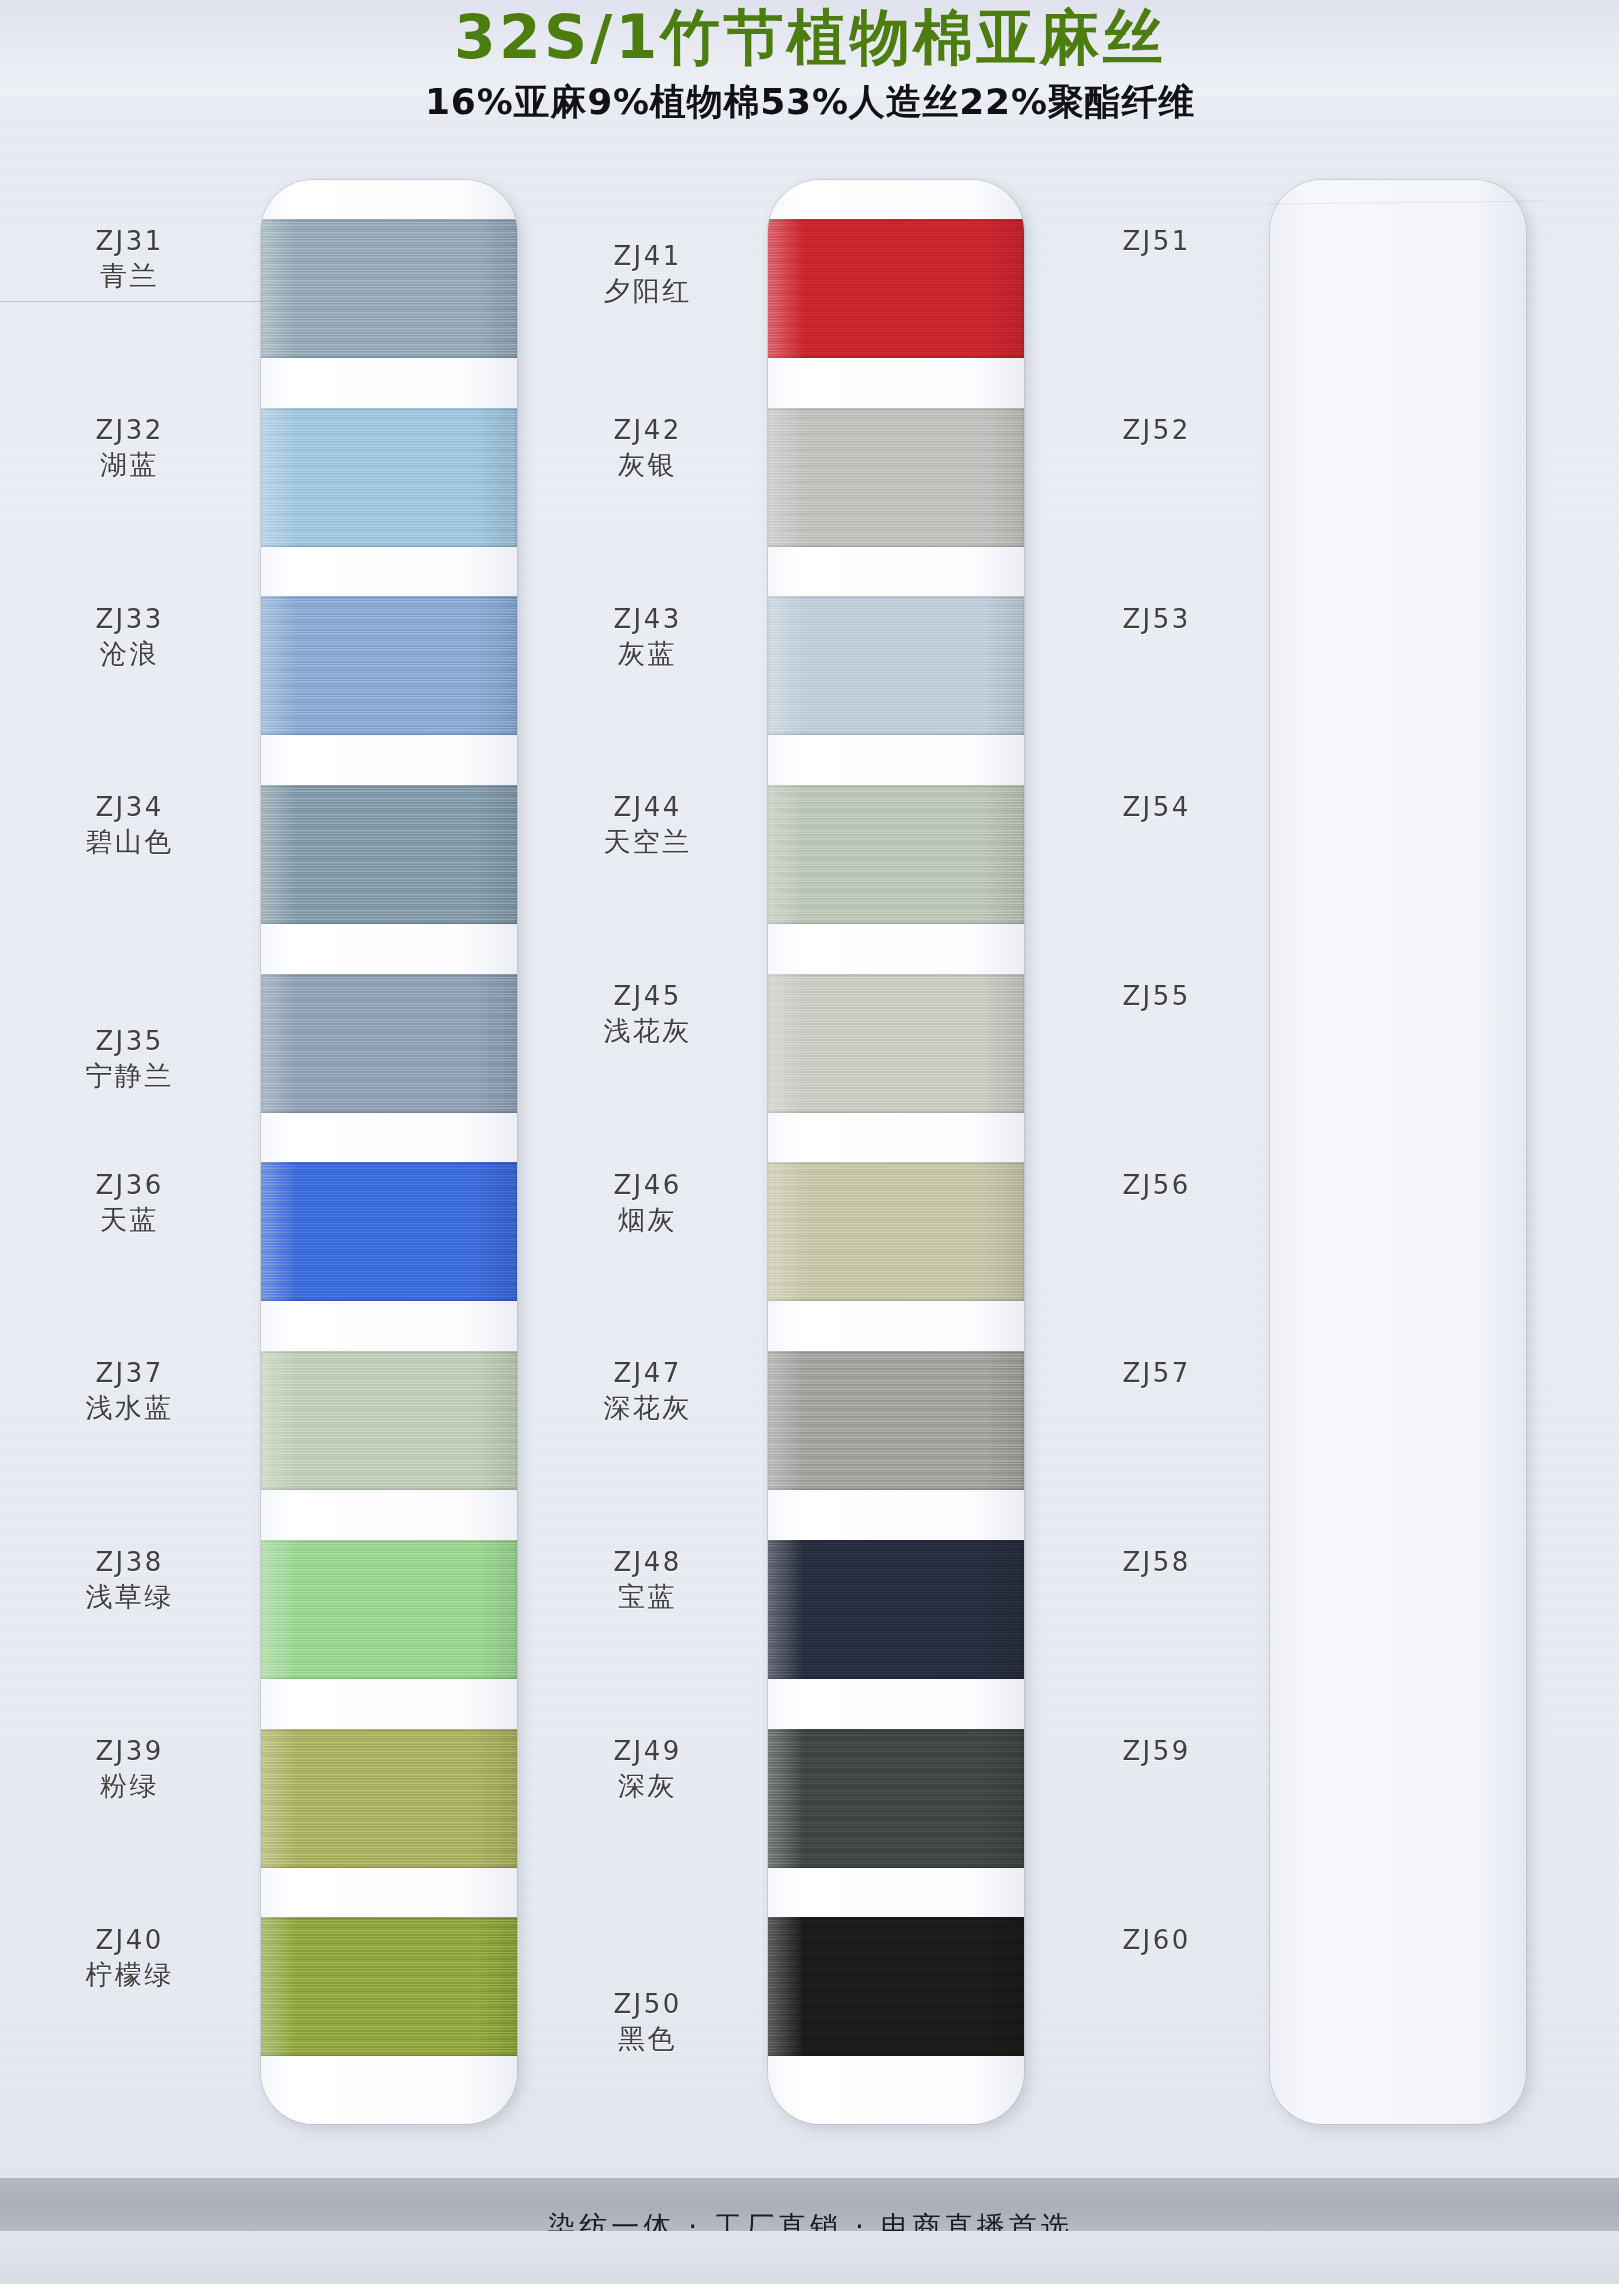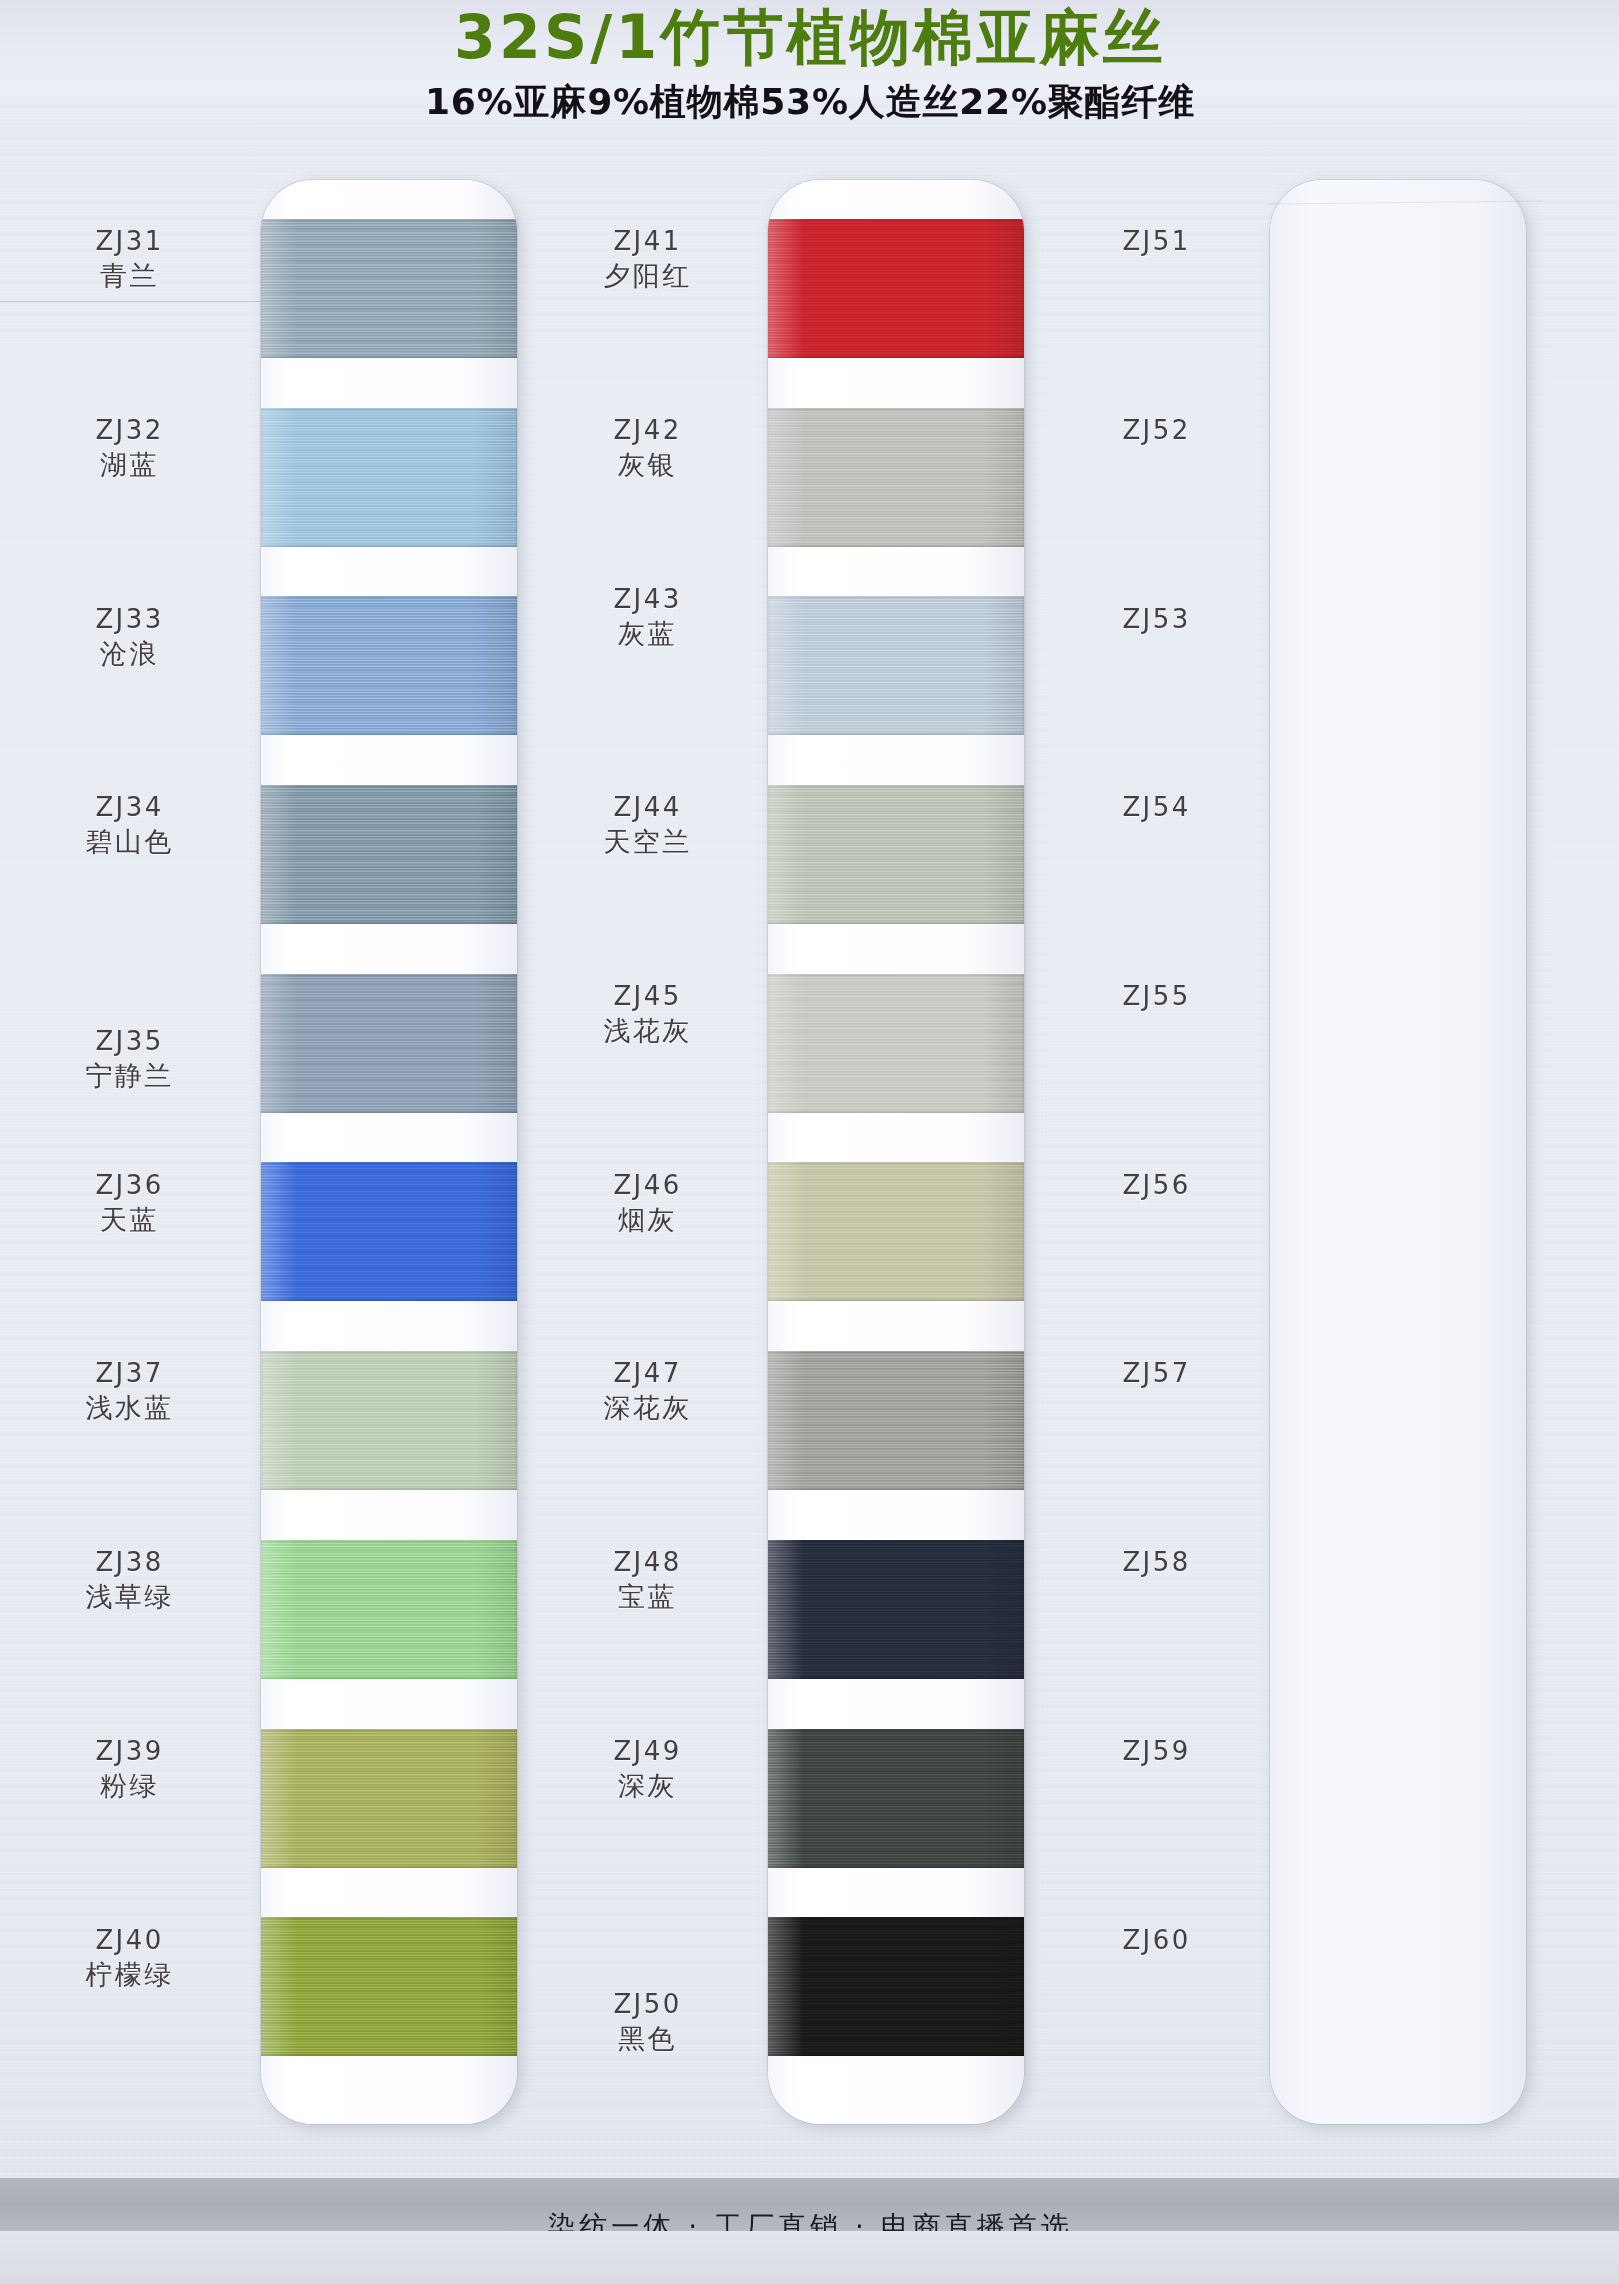--- a/index.html
+++ b/index.html
@@ -183,29 +183,29 @@
     <div class="name">浅草绿</div>
   </div>
 <div class="lbl col-1-lbl" style="top: 1735px;">
     <div class="code">ZJ39</div>
     <div class="name">粉绿</div>
   </div>
 <div class="lbl col-1-lbl" style="top: 1924px;">
     <div class="code">ZJ40</div>
     <div class="name">柠檬绿</div>
   </div>
-<div class="lbl col-2-lbl" style="top: 225px;">
+<div class="lbl col-2-lbl" style="top: 240px;">
     <div class="code">ZJ41</div>
     <div class="name">夕阳红</div>
   </div>
 <div class="lbl col-2-lbl" style="top: 414px;">
     <div class="code">ZJ42</div>
     <div class="name">灰银</div>
   </div>
-<div class="lbl col-2-lbl" style="top: 583px;">
+<div class="lbl col-2-lbl" style="top: 603px;">
     <div class="code">ZJ43</div>
     <div class="name">灰蓝</div>
   </div>
 <div class="lbl col-2-lbl" style="top: 791px;">
     <div class="code">ZJ44</div>
     <div class="name">天空兰</div>
   </div>
 <div class="lbl col-2-lbl" style="top: 980px;">
     <div class="code">ZJ45</div>
     <div class="name">浅花灰</div>

